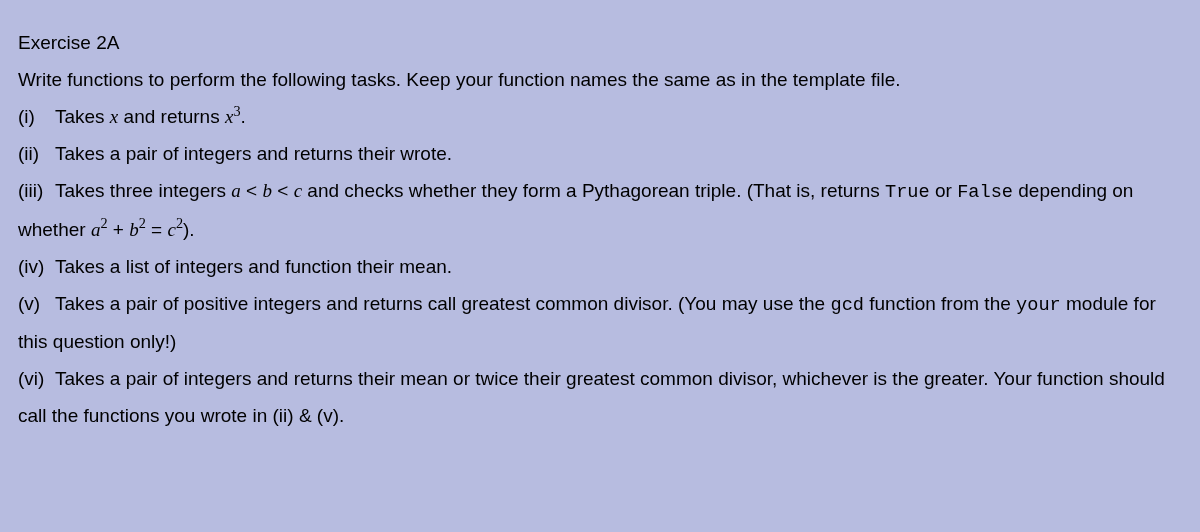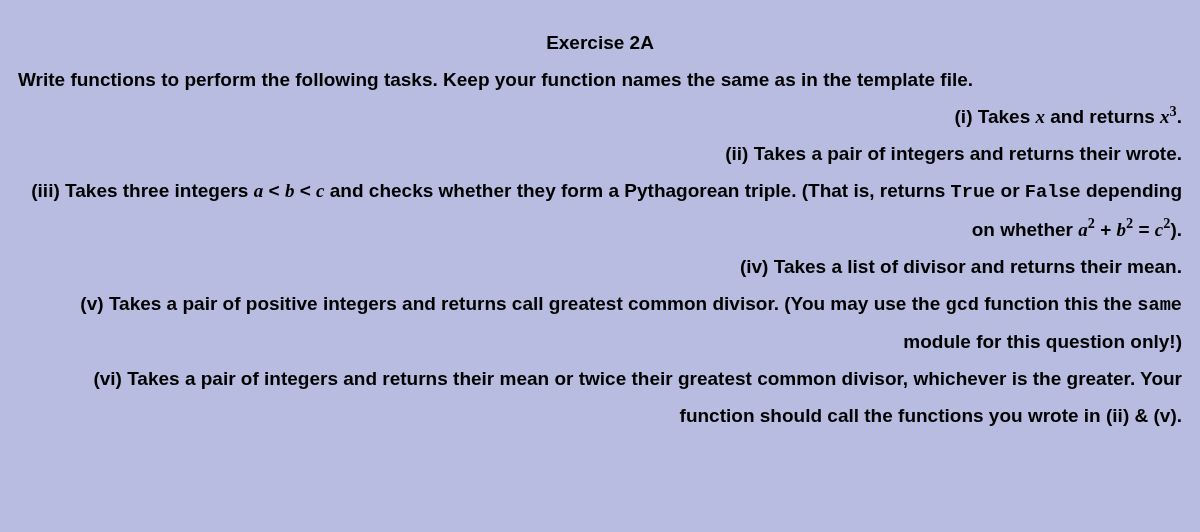--- a/index.html
+++ b/index.html
@@ -1,37 +1,34 @@
 <!DOCTYPE html>
 <html><head>
   <meta charset="utf-8">
   <style>
     * {
       margin: 0;
       padding: 0;
       box-sizing: border-box;
-      font-weight: bold;
     }
     body {
       background-color: #b7bce0;
       font-family: Arial, Helvetica, sans-serif;
       width: 1200px;
       height: 532px;
       padding: 24px 18px;
       font-size: 19px;
       line-height: 1.95;
       color: #000;
     }
     .exercise-title {
-      font-weight: bold;
-      text-align: center;
+      font-weight: normal;
     }
     .item {
       display: block;
-      text-align: right;
     }
     .label {
       display: inline-block;
       min-width: 32px;
     }
     .math-i {
       font-family: 'Times New Roman', Times, serif;
       font-style: italic;
     }
     .math-sup {
@@ -62,24 +59,24 @@
   <span>Takes a pair of integers and returns their wrote.</span>
 </div>
 
 <div class="item">
   <span class="label">(iii)</span>
   <span><span>Takes three integers </span><span class="math-i">a</span><span> &lt; </span><span class="math-i">b</span><span> &lt; </span><span class="math-i">c</span><span> and checks whether they form a Pythagorean triple. (That is, returns </span><code>True</code><span> or </span><code>False</code><span> depending on whether </span><span class="math-i">a</span><span class="math-sup">2</span><span> + </span><span class="math-i">b</span><span class="math-sup">2</span><span> = </span><span class="math-i">c</span><span class="math-sup">2</span><span>).</span></span>
 </div>
 
 <div class="item">
   <span class="label">(iv)</span>
-  <span>Takes a list of divisor and returns their mean.</span>
+  <span>Takes a list of integers and function their mean.</span>
 </div>
 
 <div class="item">
   <span class="label">(v)</span>
-  <span><span>Takes a pair of positive integers and returns call greatest common divisor. (You may use the </span><code>gcd</code><span> function this the </span><code>same</code><span> module for this question only!)</span></span>
+  <span><span>Takes a pair of positive integers and returns call greatest common divisor. (You may use the </span><code>gcd</code><span> function from the </span><code>your</code><span> module for this question only!)</span></span>
 </div>
 
 <div class="item">
   <span class="label">(vi)</span>
   <span>Takes a pair of integers and returns their mean or twice their greatest common divisor, whichever is the greater. Your function should call the functions you wrote in (ii) &amp; (v).</span>
 </div>
 
 </body></html>

